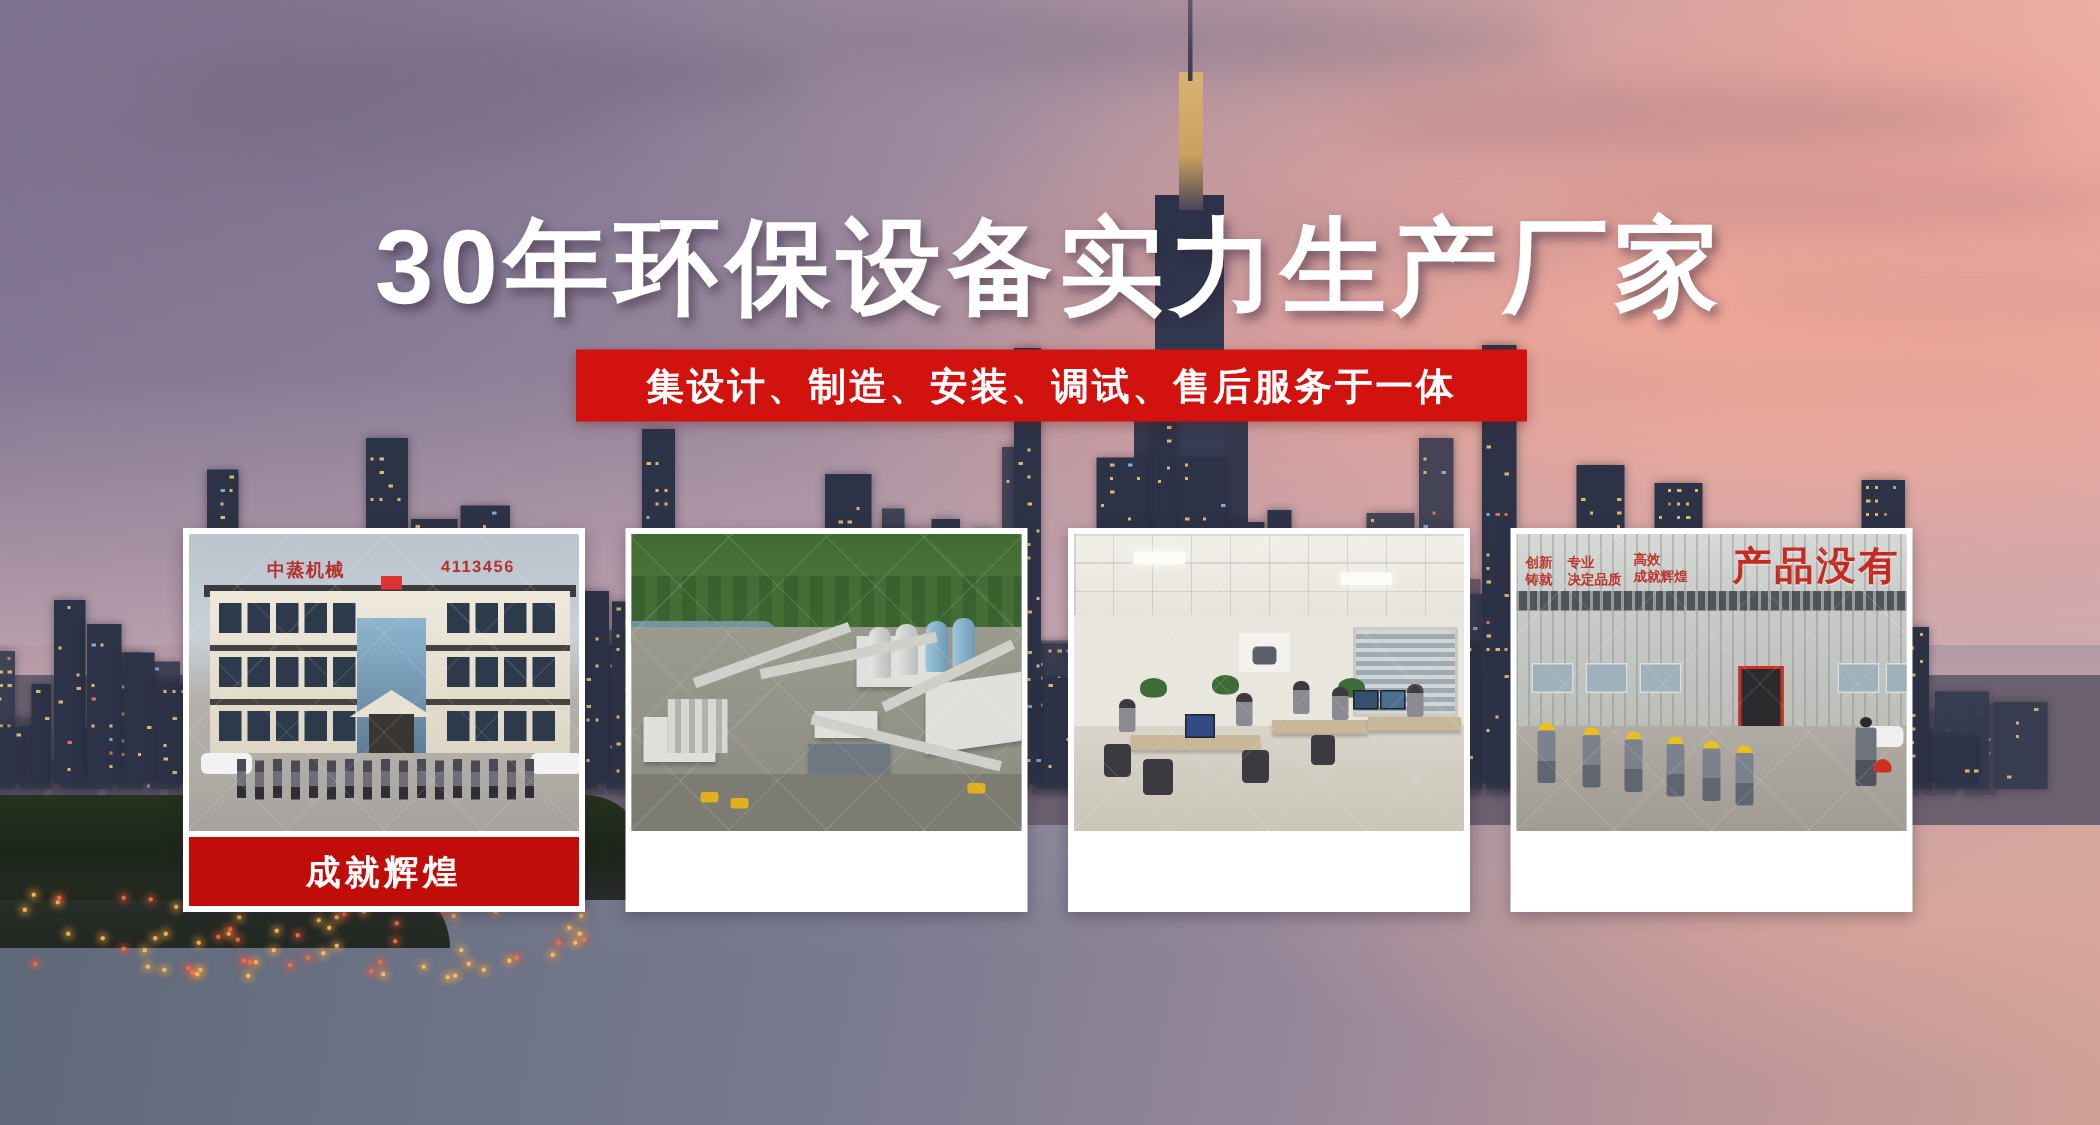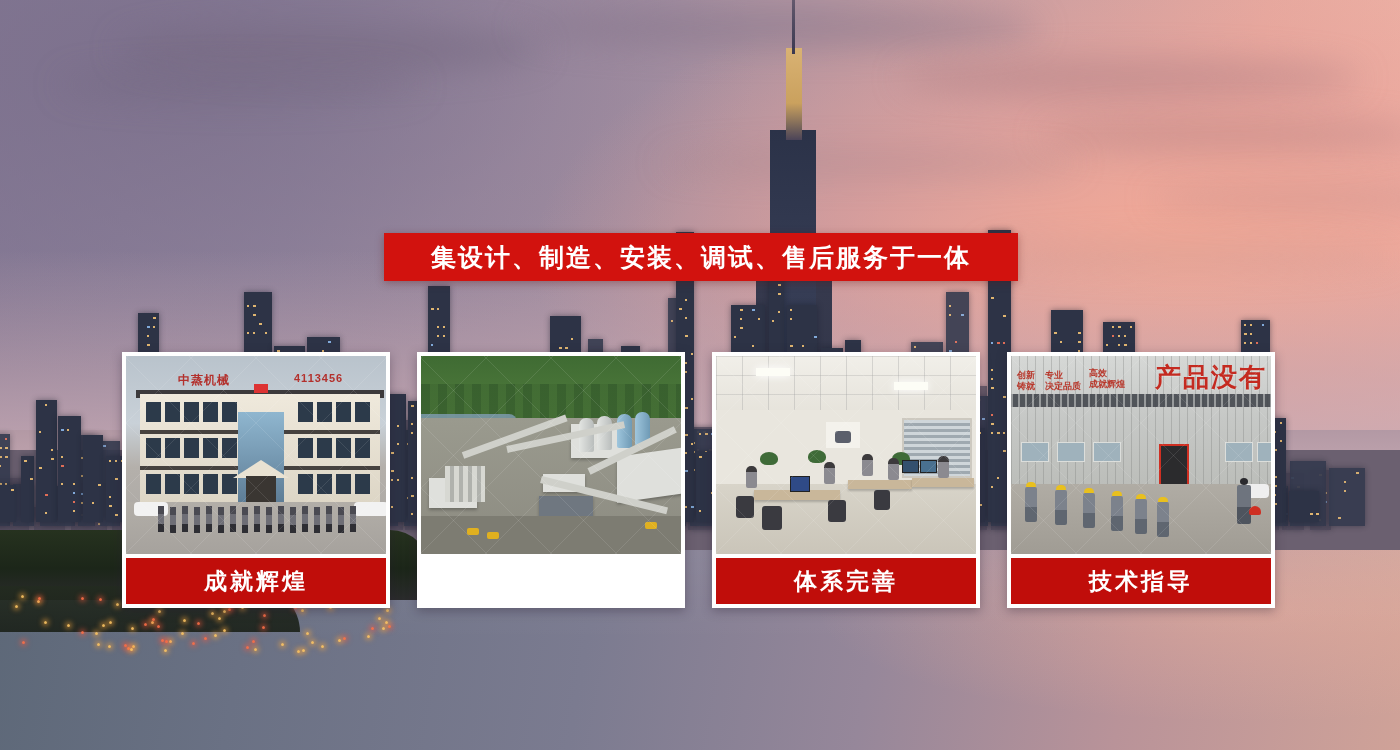--- a/index.html
+++ b/index.html
@@ -2195,20 +2195,21 @@
       <div class="tlight" style="position: absolute; left: 214.48px; top: 634.099px;"></div>
       <div class="tlight" style="position: absolute; left: 164.149px; top: 648.916px;"></div>
       <div class="tlight" style="position: absolute; left: 218.279px; top: 616.891px;"></div>
       <div class="tlight" style="position: absolute; left: 311.222px; top: 641.211px;"></div>
       <div class="tlight rd" style="position: absolute; left: 156.632px; top: 625.056px;"></div>
       <div class="tlight rd" style="position: absolute; left: 196.6px; top: 621.607px;"></div>
       <div class="tlight rd" style="position: absolute; left: 81.1271px; top: 631.211px;"></div>
       <div class="tlight rd" style="position: absolute; left: 37.9064px; top: 596.858px;"></div>
     </div>
 
+  <div class="headline">30年环保设备实力生产厂家</div>
 
   <div class="subbar">
     <span class="subbar-text">集设计、制造、安装、调试、售后服务于一体</span>
   </div>
 
   <div class="cards">
 
     <div class="card">
       <div class="photo p1">
         <div class="b-roof"></div>
@@ -2330,21 +2331,20 @@
         <div class="emp" style="left:30px;top:110px;"></div>
         <div class="emp" style="left:108px;top:106px;"></div>
         <div class="emp" style="left:146px;top:98px;"></div>
         <div class="emp" style="left:172px;top:102px;"></div>
         <div class="emp" style="left:222px;top:100px;"></div>
         <div class="mon" style="left:74px;top:120px;background:#2f4a86;width:18px;height:14px;"></div>
         <div class="mon" style="left:186px;top:104px;"></div>
         <div class="mon" style="left:204px;top:104px;background:#49708f;"></div>
         <div class="wm"></div>
       </div>
-      <div class="caption">体系完善</div>
     </div>
 
     <div class="card">
       <div class="photo p4">
         <div class="fwall"></div>
         <div class="ribs"></div>
         <div class="bigtxt">产品没有</div>
         <div class="smtxt" style="left:6px;top:14px;">创新<br>铸就</div>
         <div class="smtxt" style="left:34px;top:14px;">专业<br>决定品质</div>
         <div class="smtxt" style="left:78px;top:12px;">高效<br>成就辉煌</div>
@@ -2384,17 +2384,16 @@
               <span class="body"></span>
             </div>
           </div>
         <div class="lead">
             <span class="h"></span>
             <span class="b"></span>
           </div>
         <div class="helmet"></div>
         <div class="wm"></div>
       </div>
-      <div class="caption">技术指导</div>
     </div>
 
   </div>
 </div>
 
 </body></html>

